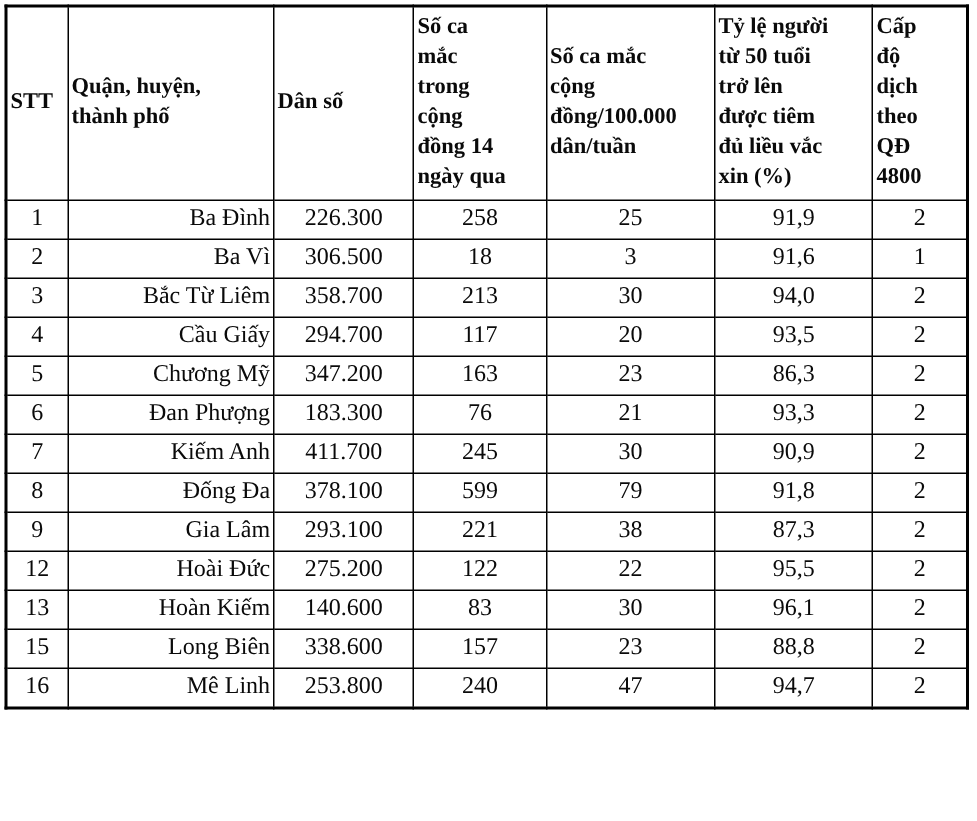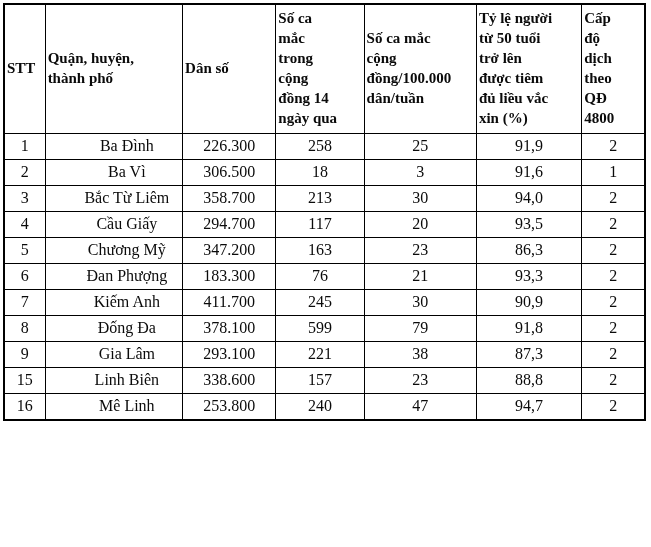--- a/index.html
+++ b/index.html
@@ -36,21 +36,21 @@
   }
   td {
     font-size: 16px;
     height: 25px;
     text-align: center;
     vertical-align: middle;
     padding: 0 2px;
     white-space: nowrap;
   }
   td.col-district {
-    text-align: center;
+    text-align: right;
     padding-left: 28px;
   }
   col.c-stt      { width: 41px; }
   col.c-district { width: 137px; }
   col.c-pop      { width: 93px; }
   col.c-c14      { width: 88px; }
   col.c-c100k    { width: 112px; }
   col.c-vacc     { width: 105px; }
   col.c-level    { width: 63px; }
 </style>
@@ -173,22 +173,40 @@
       <tr>
         <td class="col-stt">9</td>
         <td class="col-district">Gia Lâm</td>
         <td class="col-population">293.100</td>
         <td class="col-cases14d">221</td>
         <td class="col-casesPer100k">38</td>
         <td class="col-vacc50plus">87,3</td>
         <td class="col-level">2</td>
       </tr>
       <tr>
+        <td class="col-stt">12</td>
+        <td class="col-district">Hoài Đức</td>
+        <td class="col-population">275.200</td>
+        <td class="col-cases14d">122</td>
+        <td class="col-casesPer100k">22</td>
+        <td class="col-vacc50plus">95,5</td>
+        <td class="col-level">2</td>
+      </tr>
+      <tr>
+        <td class="col-stt">13</td>
+        <td class="col-district">Hoàn Kiếm</td>
+        <td class="col-population">140.600</td>
+        <td class="col-cases14d">83</td>
+        <td class="col-casesPer100k">30</td>
+        <td class="col-vacc50plus">96,1</td>
+        <td class="col-level">2</td>
+      </tr>
+      <tr>
         <td class="col-stt">15</td>
-        <td class="col-district">Linh Biên</td>
+        <td class="col-district">Long Biên</td>
         <td class="col-population">338.600</td>
         <td class="col-cases14d">157</td>
         <td class="col-casesPer100k">23</td>
         <td class="col-vacc50plus">88,8</td>
         <td class="col-level">2</td>
       </tr>
       <tr>
         <td class="col-stt">16</td>
         <td class="col-district">Mê Linh</td>
         <td class="col-population">253.800</td>

